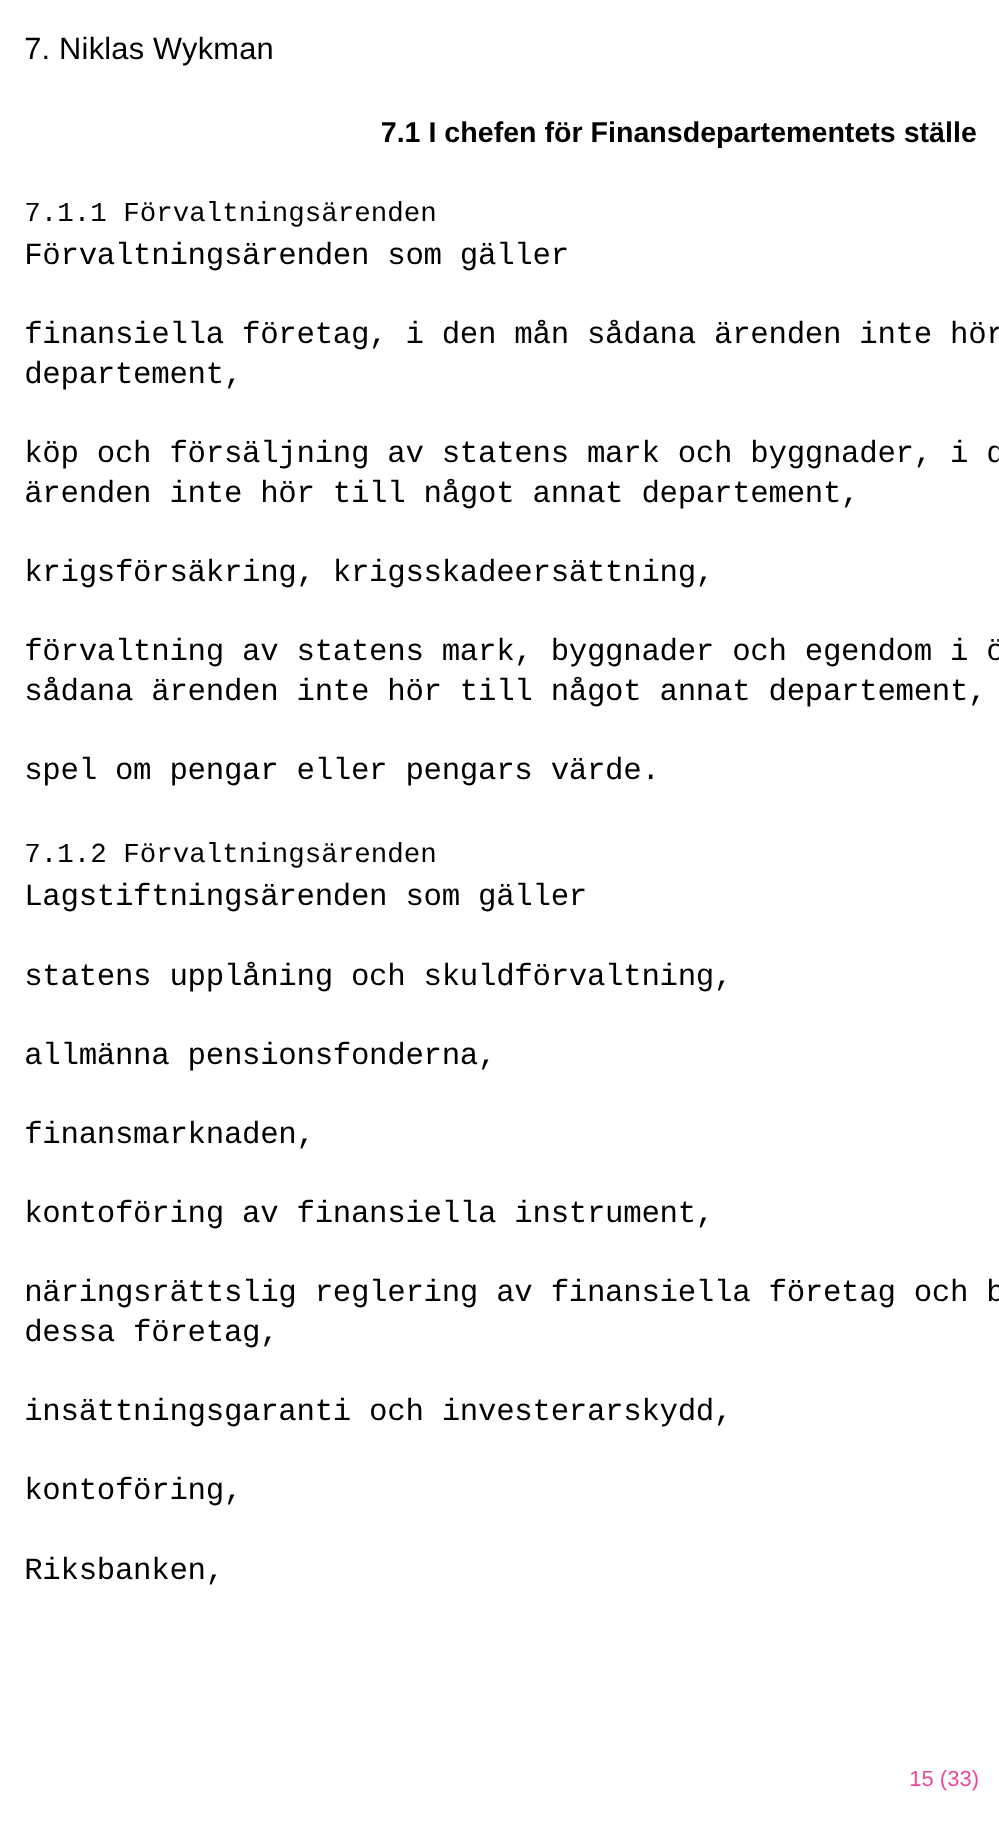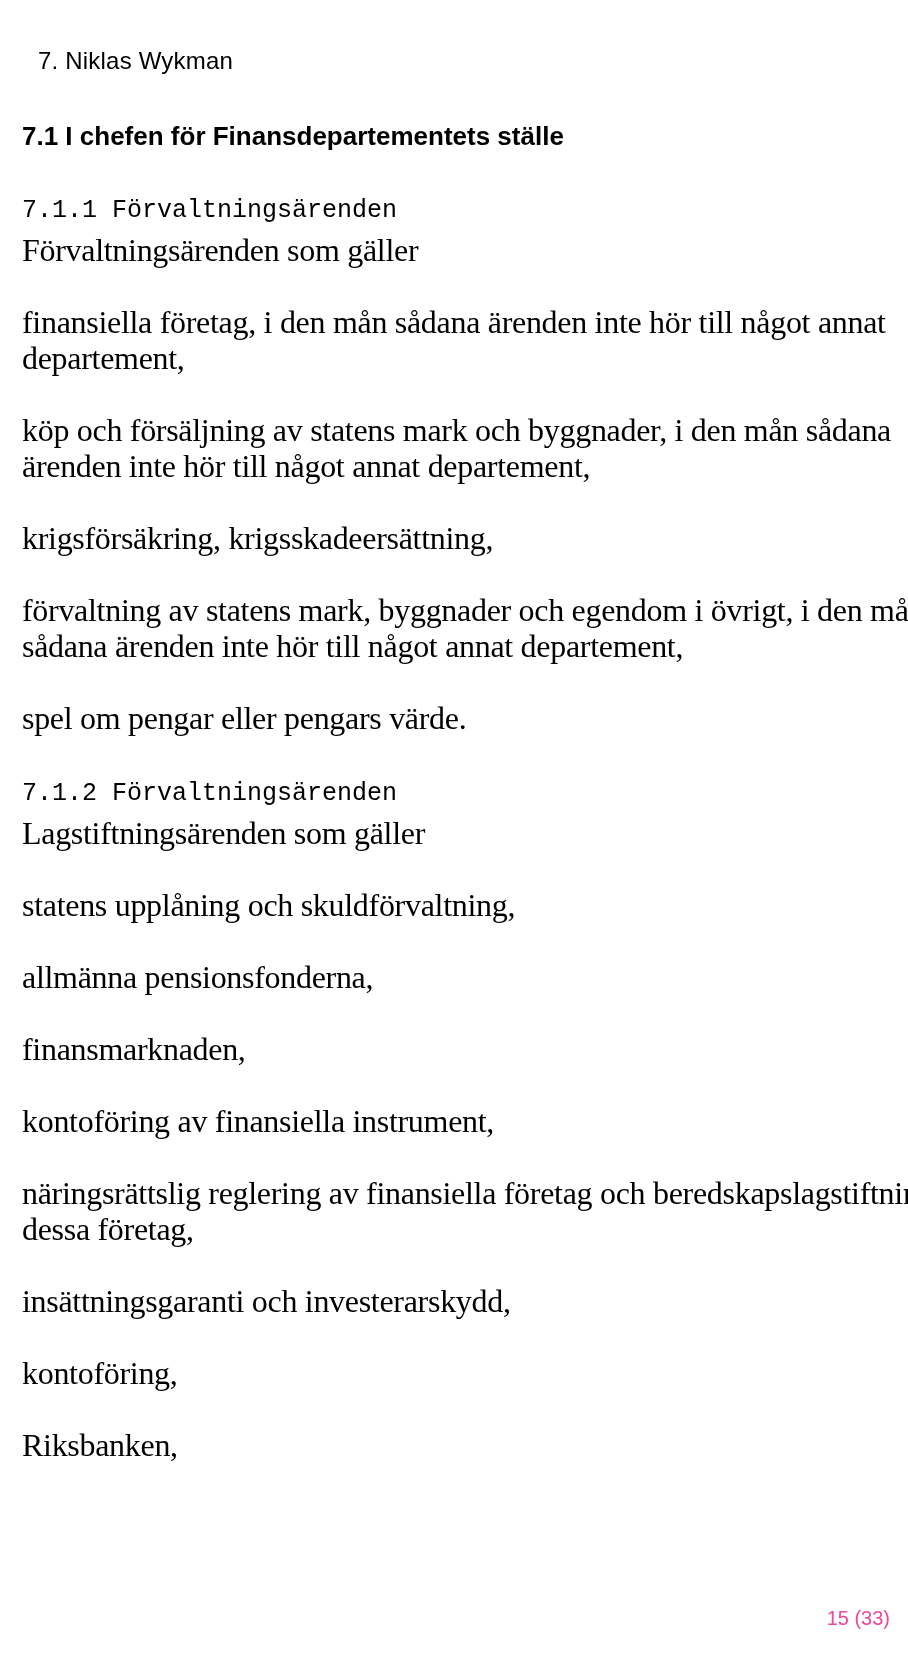--- a/index.html
+++ b/index.html
@@ -18,42 +18,43 @@
   .page {
     position: relative;
     width: 100%;
     height: 100%;
     box-sizing: border-box;
     padding: 28px 20px 0 22px;
   }
   .doc-h1 {
     font-family: "Liberation Sans", sans-serif;
     font-weight: 400;
-    font-size: 24px;
+    font-size: 28px;
     line-height: 34px;
     letter-spacing: 0.2px;
-    margin: 16px;
+    margin: 0;
   }
   .doc-h2 {
     font-family: "Liberation Sans", sans-serif;
     font-weight: 700;
     font-size: 26px;
     line-height: 34px;
     margin: 41px 0 0 0;
+    text-align: right;
   }
   .doc-h3 {
     font-family: Liberation Mono, monospace;
     font-weight: 400;
     font-size: 25px;
     line-height: 32px;
     margin: 42px 0 5px 0;
   }
   .body-par {
-    font-family: Liberation Serif, serif;
-    font-size: 32px;
+    font-family: Liberation Mono, monospace;
+    font-size: 28px;
     line-height: 36px;
     letter-spacing: -0.3px;
     margin: 36px 0;
     white-space: pre;
   }
   .body-par.lead {
     margin-top: 5px;
   }
   .page-footer {
     position: absolute;

